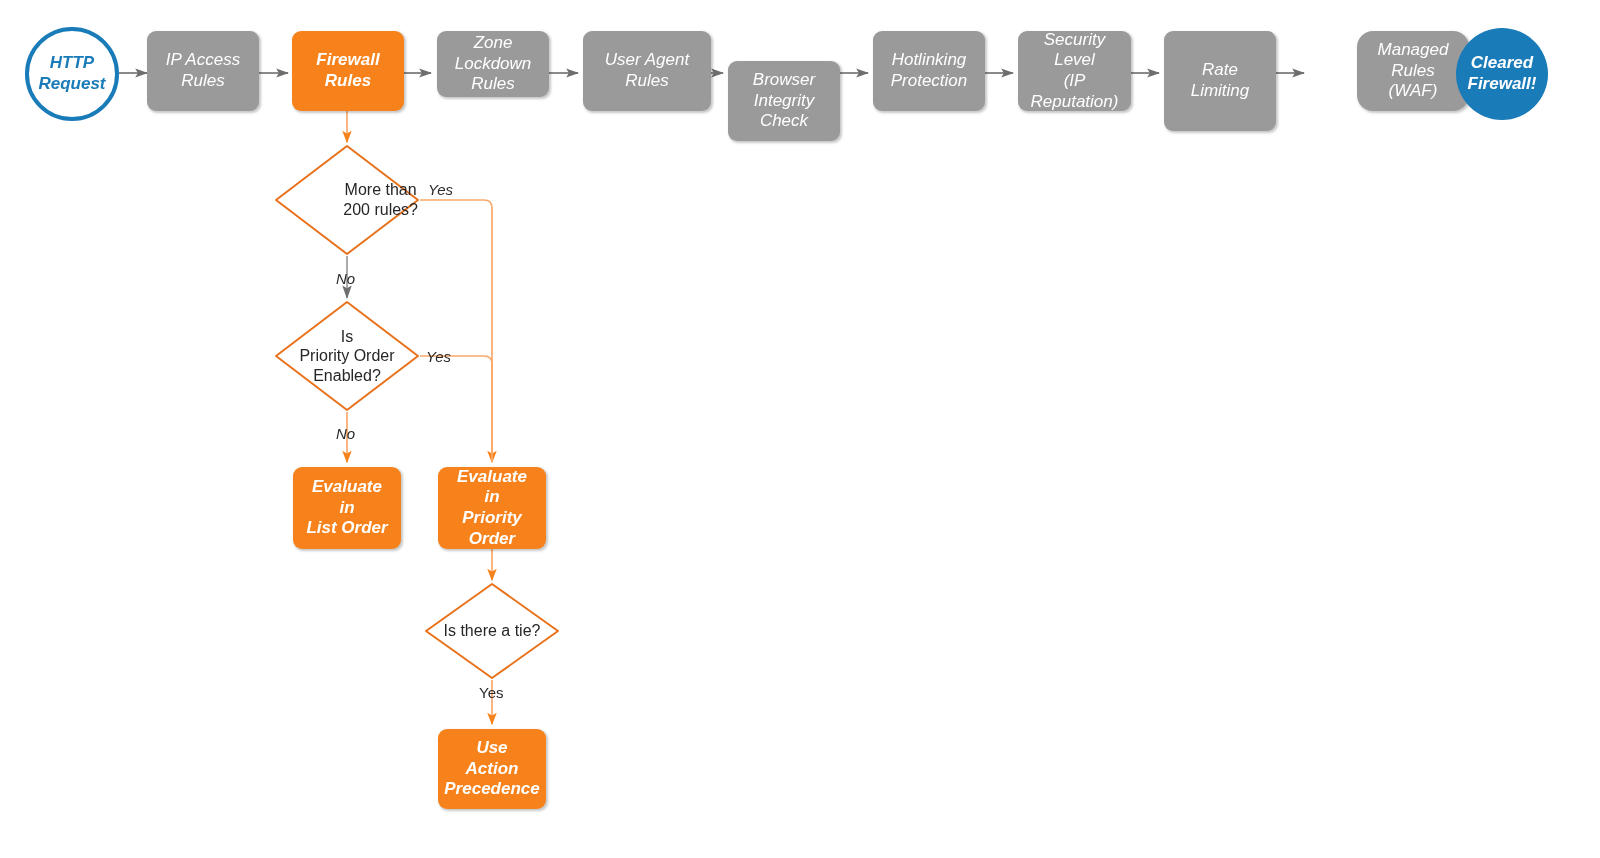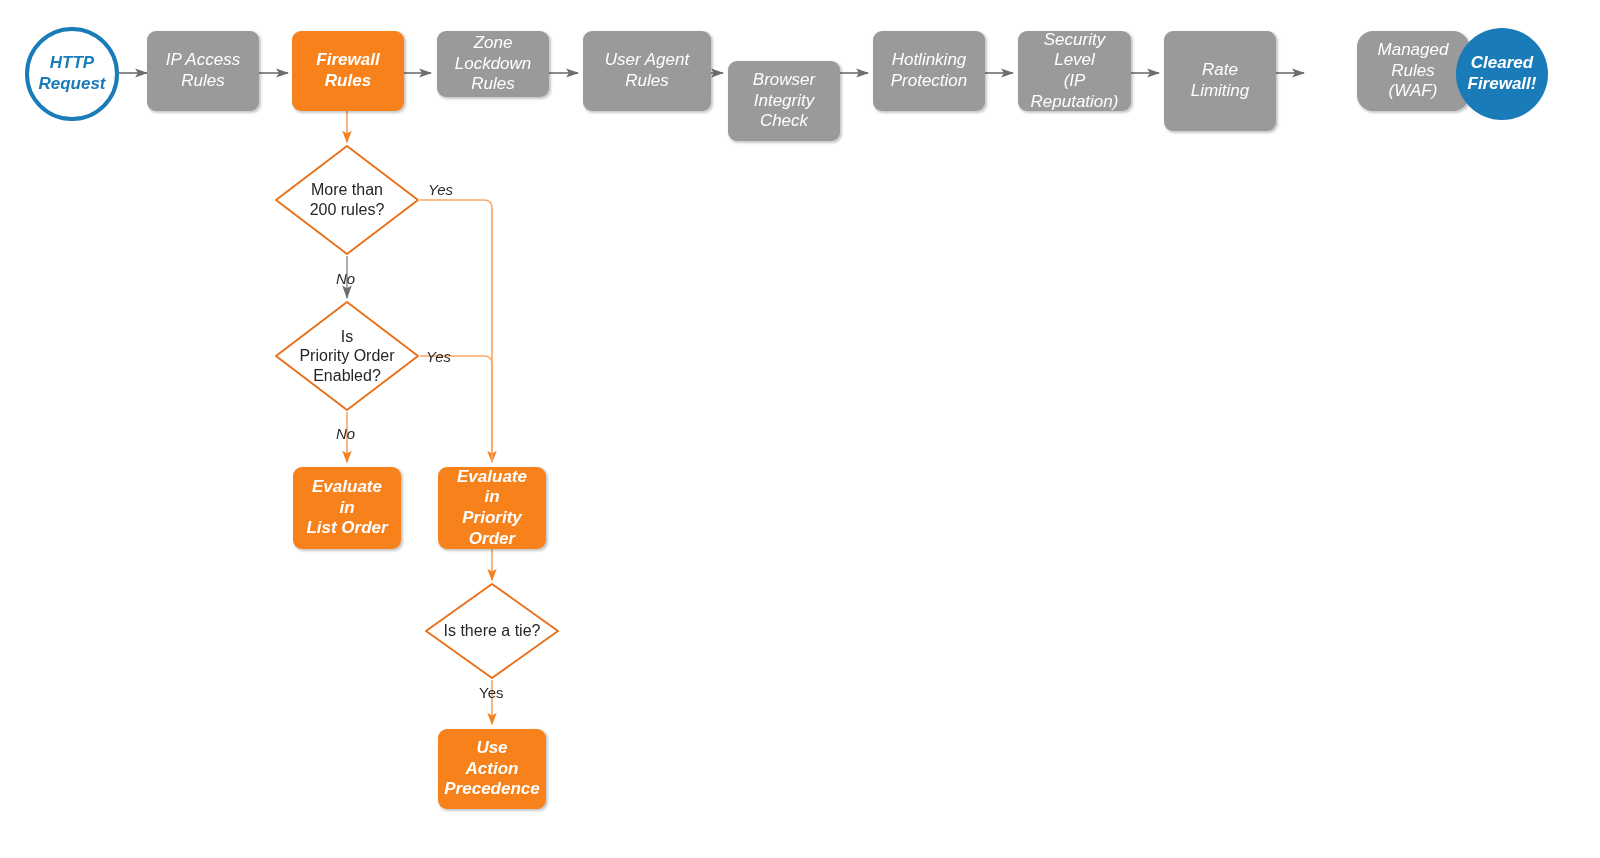--- a/index.html
+++ b/index.html
@@ -196,21 +196,21 @@
     <span style="white-space:pre-line;">Managed
 Rules
 (WAF)</span>
   </div>
 
   <div class="node circle filled" style="left:1456px;top:28px;width:92px;height:92px;">
     <span style="white-space:pre-line;">Cleared
 Firewall!</span>
   </div>
 
-  <div class="node diamond" style="left:276px;top:146px;width:142px;height:108px;">
+  <div class="node diamond" style="left:276px;top:146px;width:142px;height:108px;justify-content:flex-end;">
     <span class="dlabel" style="white-space:pre-line;">More than
 200 rules?</span>
   </div>
 
   <div class="node diamond" style="left:276px;top:302px;width:142px;height:108px;">
     <span class="dlabel" style="white-space:pre-line;">Is
 Priority Order
 Enabled?</span>
   </div>
 

